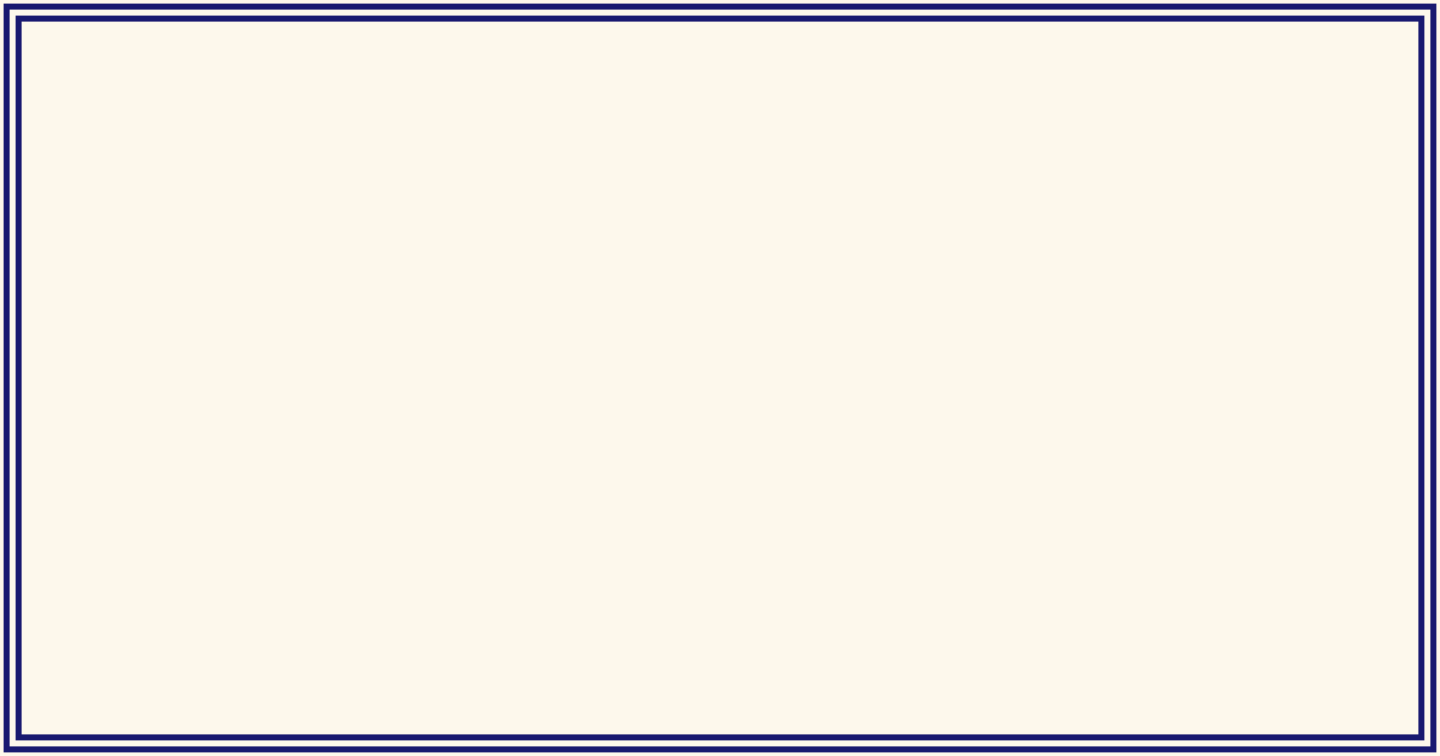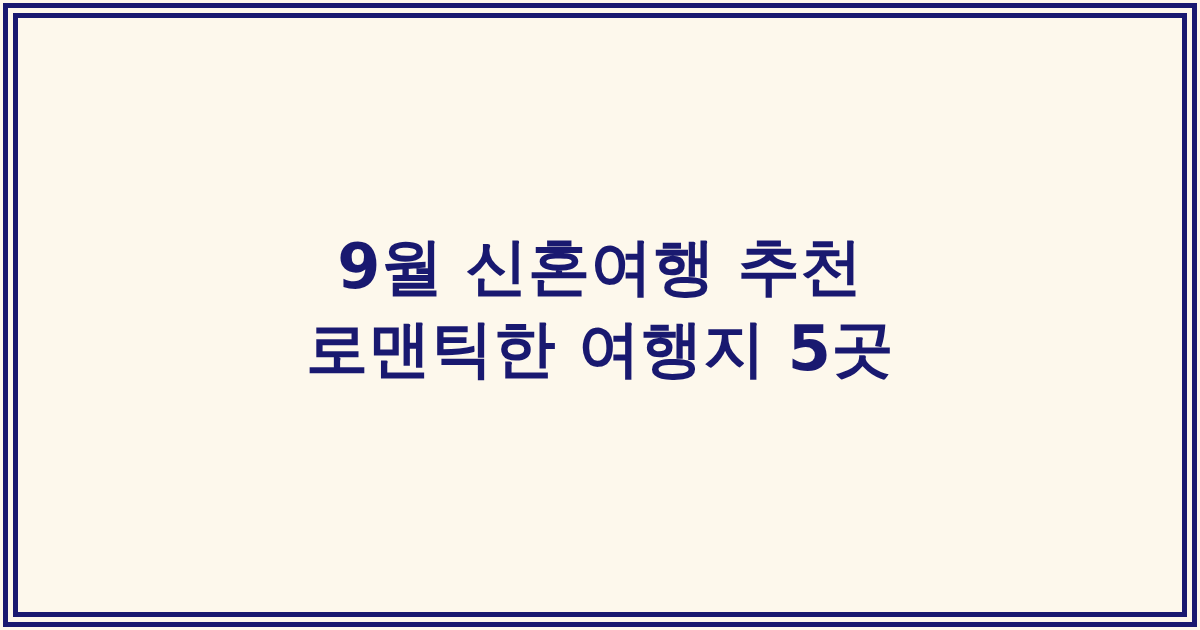--- a/index.html
+++ b/index.html
@@ -72,18 +72,14 @@
   }
 </style>
 </head>
 <body>
 
 <div class="thumbnail-card">
 
   <div class="frame-outer"></div>
   <div class="frame-inner"></div>
 
-  <div class="headline-block">
-    <span class="headline-line">9월 신혼여행 추천</span>
-    <span class="headline-line">로맨틱한 여행지 5곳</span>
-  </div>
 
 </div>
 
 </body></html>

